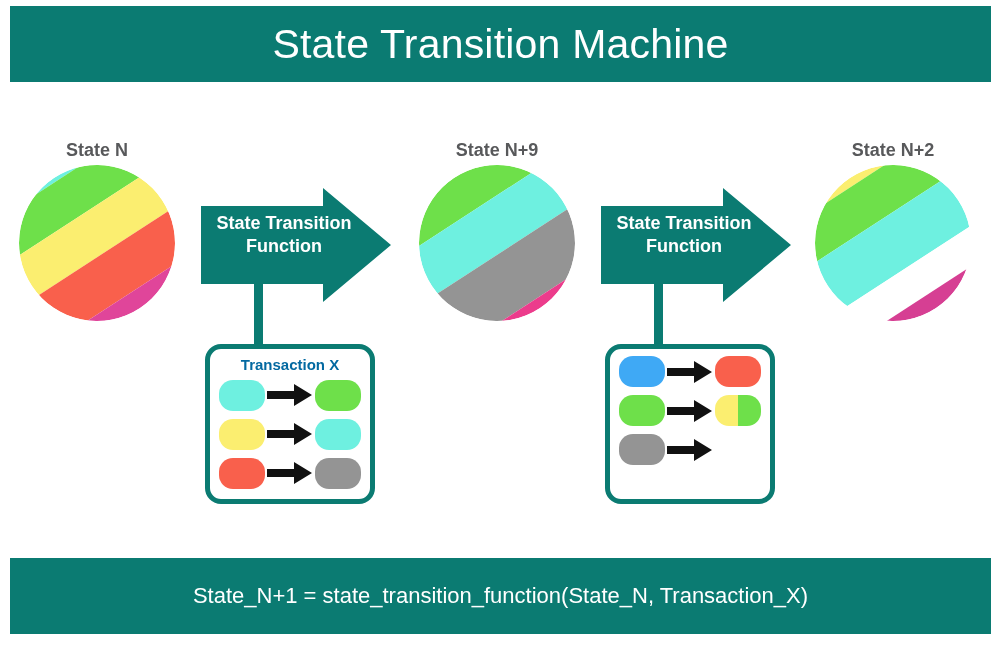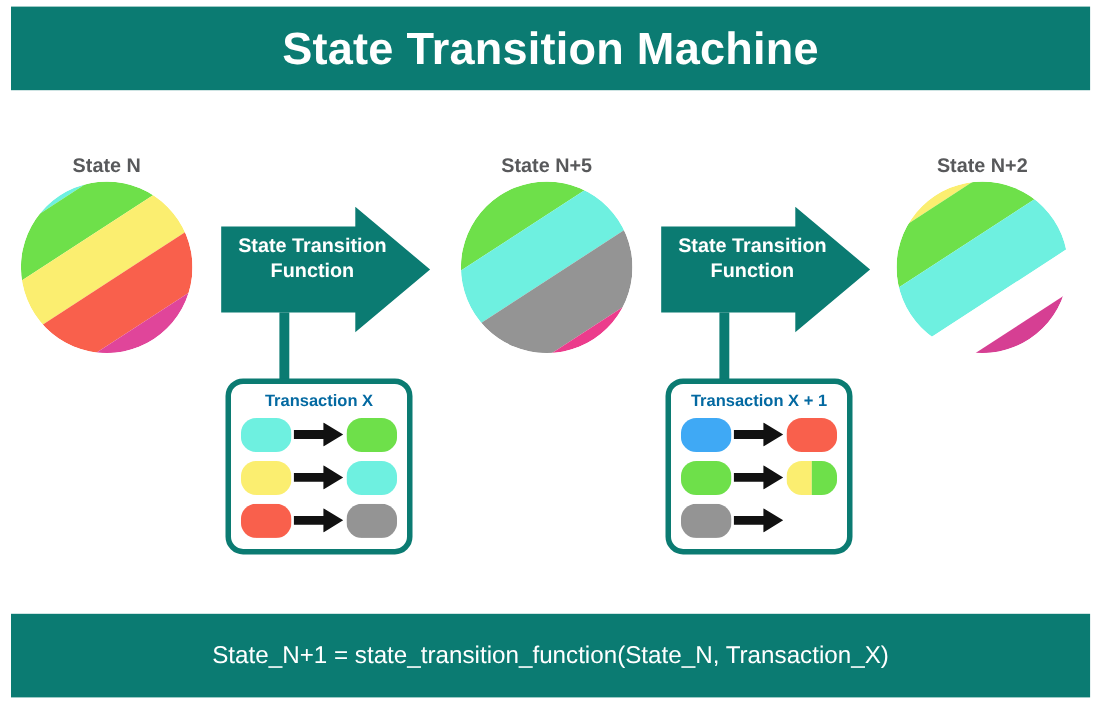--- a/index.html
+++ b/index.html
@@ -15,21 +15,21 @@
   .bar {
     position: absolute;
     background: #0b7b72;
     display: flex;
     align-items: center;
     justify-content: center;
     color: #ffffff;
   }
   #header-bar { left: 10px; top: 6px; width: 981px; height: 76px; }
   #header-title {
-    font-size: 41px; font-weight: bold; letter-spacing: .2px;
+    font-size: 41px; font-weight: normal; letter-spacing: .2px;
     line-height: 1;
   }
   #formula-bar { left: 10px; top: 558px; width: 981px; height: 76px; }
   #formula-text { font-size: 22px; font-weight: 400; line-height: 1; white-space: nowrap; }
 
   
   .state-group { position: absolute; width: 200px; }
   .state-label {
     position: absolute; top: 0; left: 0; width: 200px;
     text-align: center;
@@ -108,21 +108,21 @@
           <rect x="-80" y="4" width="320" height="42" fill="#6ee04a"></rect>
           <rect x="-80" y="46" width="320" height="44" fill="#fbee70"></rect>
           <rect x="-80" y="90" width="320" height="48" fill="#f9604c"></rect>
           <rect x="-80" y="138" width="320" height="110" fill="#e0459a"></rect>
         </g>
       </svg>
     </div>
   </div>
 
   <div class="state-group" id="state-n1-group">
-    <div class="state-label">State N+5</div>
+    <div class="state-label">State N+9</div>
     <div class="state-circle">
       <svg viewBox="0 0 156 156">
         <defs>
             <clipPath id="clip-n1">
               <circle cx="78" cy="78" r="78"></circle>
             </clipPath>
           </defs>
         <g clip-path="url(#clip-n1)" transform="rotate(-33 78 78)">
           <rect x="-80" y="-90" width="320" height="54" fill="#3fa9f5"></rect>
           <rect x="-80" y="-36" width="320" height="74" fill="#6ee04a"></rect>
@@ -216,21 +216,20 @@
             </svg>
         </div>
         <div class="pill">
             <span style="width:100%;background:#949494"></span>
           </div>
       </div>
     </div>
   </div>
 
   <div class="tx-box" id="tx-box-2">
-    <div class="tx-title">Transaction X + 1</div>
     <div class="tx-rows">
       <div class="tx-row">
         <div class="pill">
             <span style="width:100%;background:#3fa9f5"></span>
           </div>
         <div class="tx-arrow">
           <svg width="46" height="22" viewBox="0 0 46 22">
               <path d="M0,7 L27,7 L27,0 L45,11 L27,22 L27,15 L0,15 Z" fill="#111111"></path>
             </svg>
         </div>

